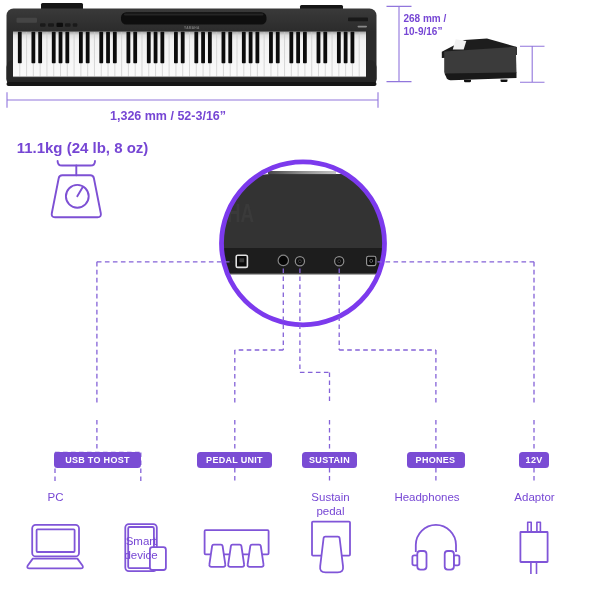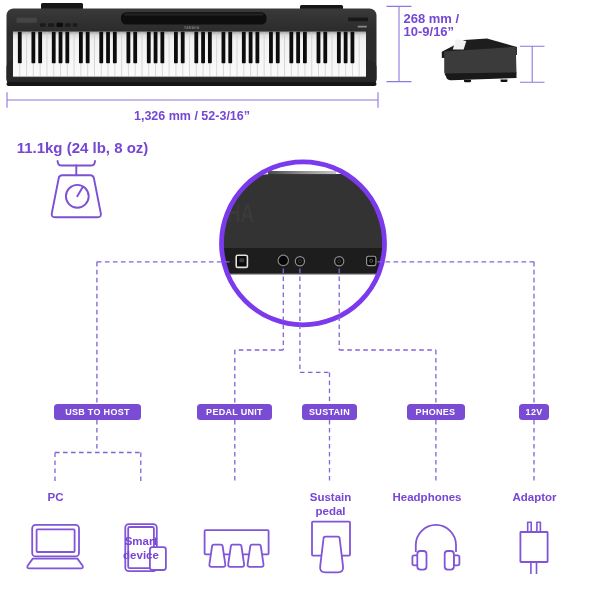--- a/index.html
+++ b/index.html
@@ -1,22 +1,22 @@
 <!DOCTYPE html>
 <html><head>
 <meta charset="utf-8">
 <style>
 html,body{margin:0;padding:0;}
 .page{position:relative;width:600px;height:600px;background:#fff;font-family:"Liberation Sans",sans-serif;overflow:hidden;}
 .abs{position:absolute;}
 .ptxt{color:#7646d4;font-weight:bold;}
 .dim{font-size:12.5px;line-height:13.2px;}
-.dim2{font-size:13px;line-height:13.3px;}
-.pill{position:absolute;height:16px;background:#7a4cd4;border-radius:3.5px;color:#fff;font-weight:bold;font-size:9px;display:flex;align-items:center;justify-content:center;letter-spacing:0.3px;}
-.cap{position:absolute;font-size:11.5px;line-height:14.5px;text-align:center;color:#7646d4;font-weight:bold;}
+.dim2{font-size:10px;line-height:13.3px;}
+.pill{position:absolute;height:16px;background:#7a4cd4;border-radius:3.5px;color:#fff;font-weight:bold;font-size:9px;display:flex;align-items:center;justify-content:center;letter-spacing:0.3px;margin-top:48px;}
+.cap{position:absolute;font-size:11.5px;line-height:14.5px;text-align:center;color:#7646d4;font-weight:normal;}
 </style>
 </head>
 <body>
 <div class="page">
 <svg class="abs" style="left:0;top:0" width="600" height="600" viewBox="0 0 600 600" fill="none">
   <defs>
     <linearGradient id="panelg" x1="0" y1="8" x2="0" y2="32" gradientUnits="userSpaceOnUse">
       <stop offset="0" stop-color="#3a3a3a"></stop>
           <stop offset="1" stop-color="#2b2b2b"></stop>
     </linearGradient>
@@ -206,21 +206,21 @@
     <rect x="453.7" y="555.3" width="5.7" height="10" rx="1.8"></rect>
     <rect x="444.7" y="551" width="9.2" height="18.6" rx="3"></rect>
 
     <path d="M527.7 531.9 L527.7 522.3 L531.2 522.3 L531.2 531.9" fill="none" stroke-width="1.6"></path>
     <path d="M536.9 531.9 L536.9 522.3 L540.4 522.3 L540.4 531.9" fill="none" stroke-width="1.6"></path>
     <rect x="520.4" y="532" width="27.2" height="30" rx="0.5"></rect>
     <path d="M530.9 562.3 V574 M536.5 562.3 V574" fill="none" stroke-width="1.6"></path>
   </g>
 </svg>
 
-<div class="abs ptxt dim" style="left:110px;top:109.8px;width:164px;text-align:center;">1,326 mm / 52-3/16”</div>
+<div class="abs ptxt dim" style="left:110px;top:109.8px;width:164px;">1,326 mm / 52-3/16”</div>
 <div class="abs ptxt dim2" style="left:403.5px;top:12.2px;">268 mm /<br>10-9/16”</div>
 <div class="abs ptxt" style="left:0px;top:138.8px;width:165px;text-align:center;font-size:15px;">11.1kg (24 lb, 8 oz)</div>
 
 <div class="pill" style="left:54px;top:404px;width:87px;">USB TO HOST</div>
 <div class="pill" style="left:197px;top:404px;width:75px;">PEDAL UNIT</div>
 <div class="pill" style="left:302px;top:404px;width:55px;">SUSTAIN</div>
 <div class="pill" style="left:406.5px;top:404px;width:58px;">PHONES</div>
 <div class="pill" style="left:518.8px;top:404px;width:30.5px;">12V</div>
 
 <div class="cap" style="left:15.5px;top:489.8px;width:80px;">PC</div>

